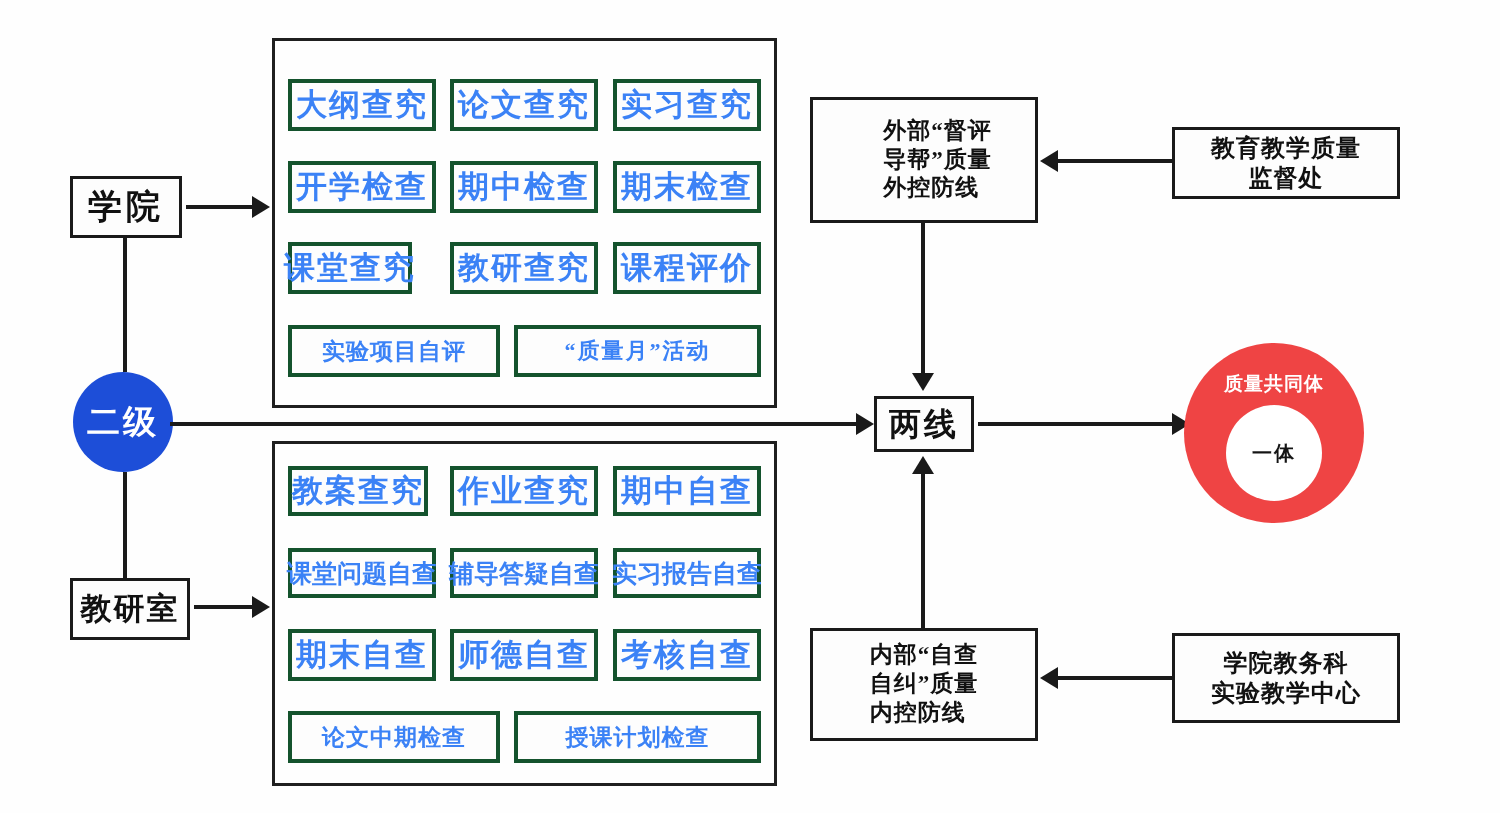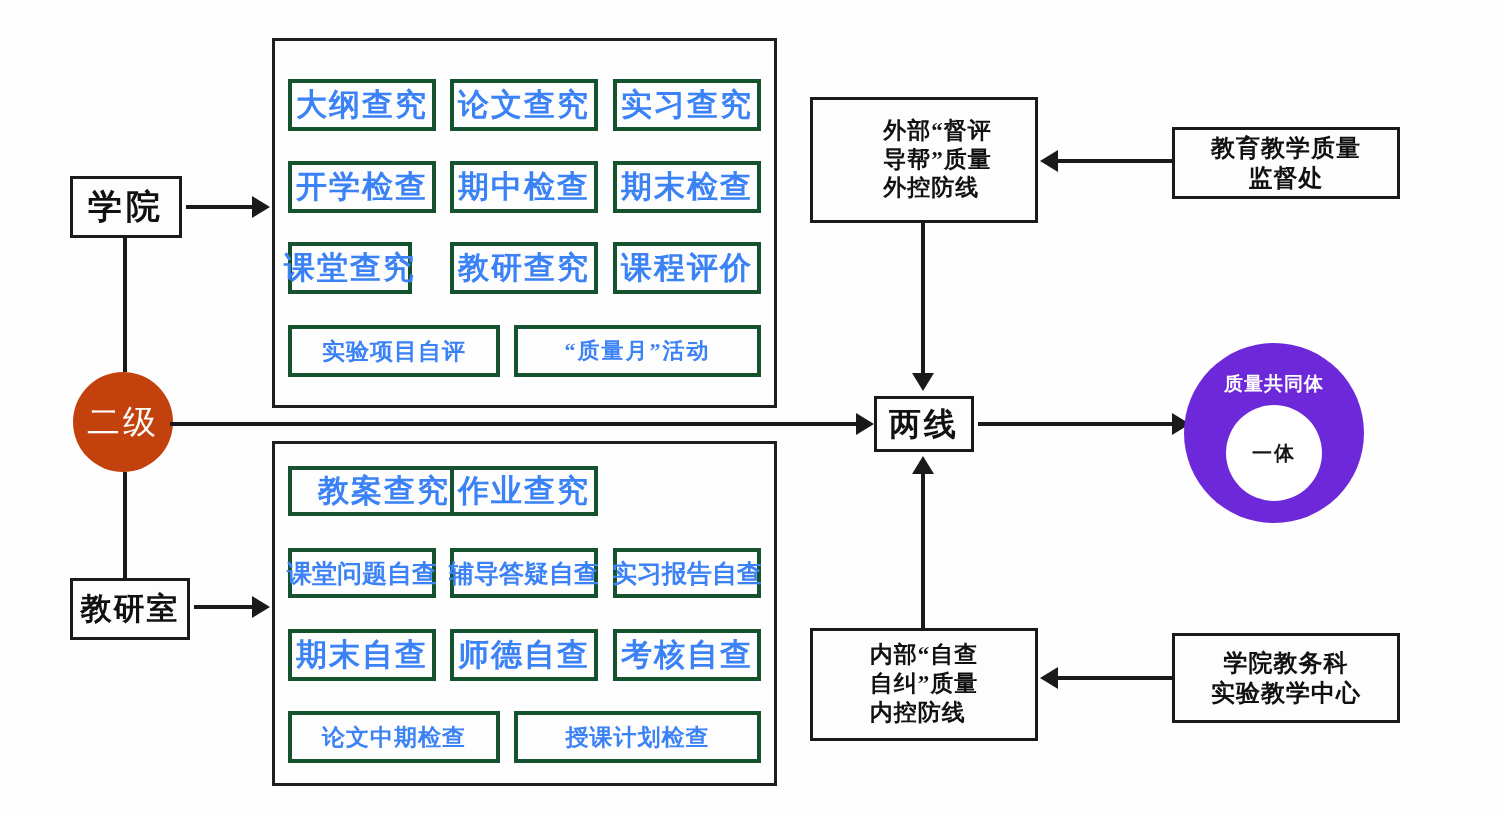--- a/index.html
+++ b/index.html
@@ -61,35 +61,35 @@
   .chip.f6w { font-size: 23px; letter-spacing: 1px; }
   .chip.quote { font-size: 22px; letter-spacing: 2px; }
 
   
   .label-box { font-size: 34px; letter-spacing: 4px; }
 
   
   .circle-node {
     position: absolute;
     border-radius: 50%;
-    background: #c2410c;
+    background: #1d4ed8;
     display: flex;
     align-items: center;
     justify-content: center;
     color: #ffffff;
-    font-weight: normal;
+    font-weight: bold;
     font-size: 33px;
     letter-spacing: 3px;
   }
 
   
   .donut {
     position: absolute;
     border-radius: 50%;
-    background: #6d28d9;
+    background: #ef4444;
   }
   .donut-label {
     position: absolute;
     width: 100%;
     text-align: center;
     color: #ffffff;
     font-weight: bold;
     font-size: 19px;
     letter-spacing: 1px;
   }
@@ -221,25 +221,28 @@
 
   <div class="chip f6w" style="left:288px; top:325px; width:212px; height:52px;">
     <span>实验项目自评</span>
   </div>
   <div class="chip quote" style="left:514px; top:325px; width:247px; height:52px;">
     <span>“质量月”活动</span>
   </div>
 
   <div class="group-frame" style="left:272px; top:441px; width:505px; height:345px;"></div>
 
-  <div class="chip f4" style="left:288px; top:466px; width:166px; height:50px;justify-content:flex-end;">
+  <div class="chip f4" style="left:288px; top:466px; width:140px; height:50px;justify-content:flex-end;">
     <span>教案查究</span>
   </div>
   <div class="chip f4" style="left:450px; top:466px; width:148px; height:50px;">
     <span>作业查究</span>
+  </div>
+  <div class="chip f4" style="left:613px; top:466px; width:148px; height:50px;">
+    <span>期中自查</span>
   </div>
 
   <div class="chip f6" style="left:288px; top:548px; width:148px; height:50px;">
     <span>课堂问题自查</span>
   </div>
   <div class="chip f6" style="left:450px; top:548px; width:148px; height:50px;">
     <span>辅导答疑自查</span>
   </div>
   <div class="chip f6" style="left:613px; top:548px; width:148px; height:50px;">
     <span>实习报告自查</span>

